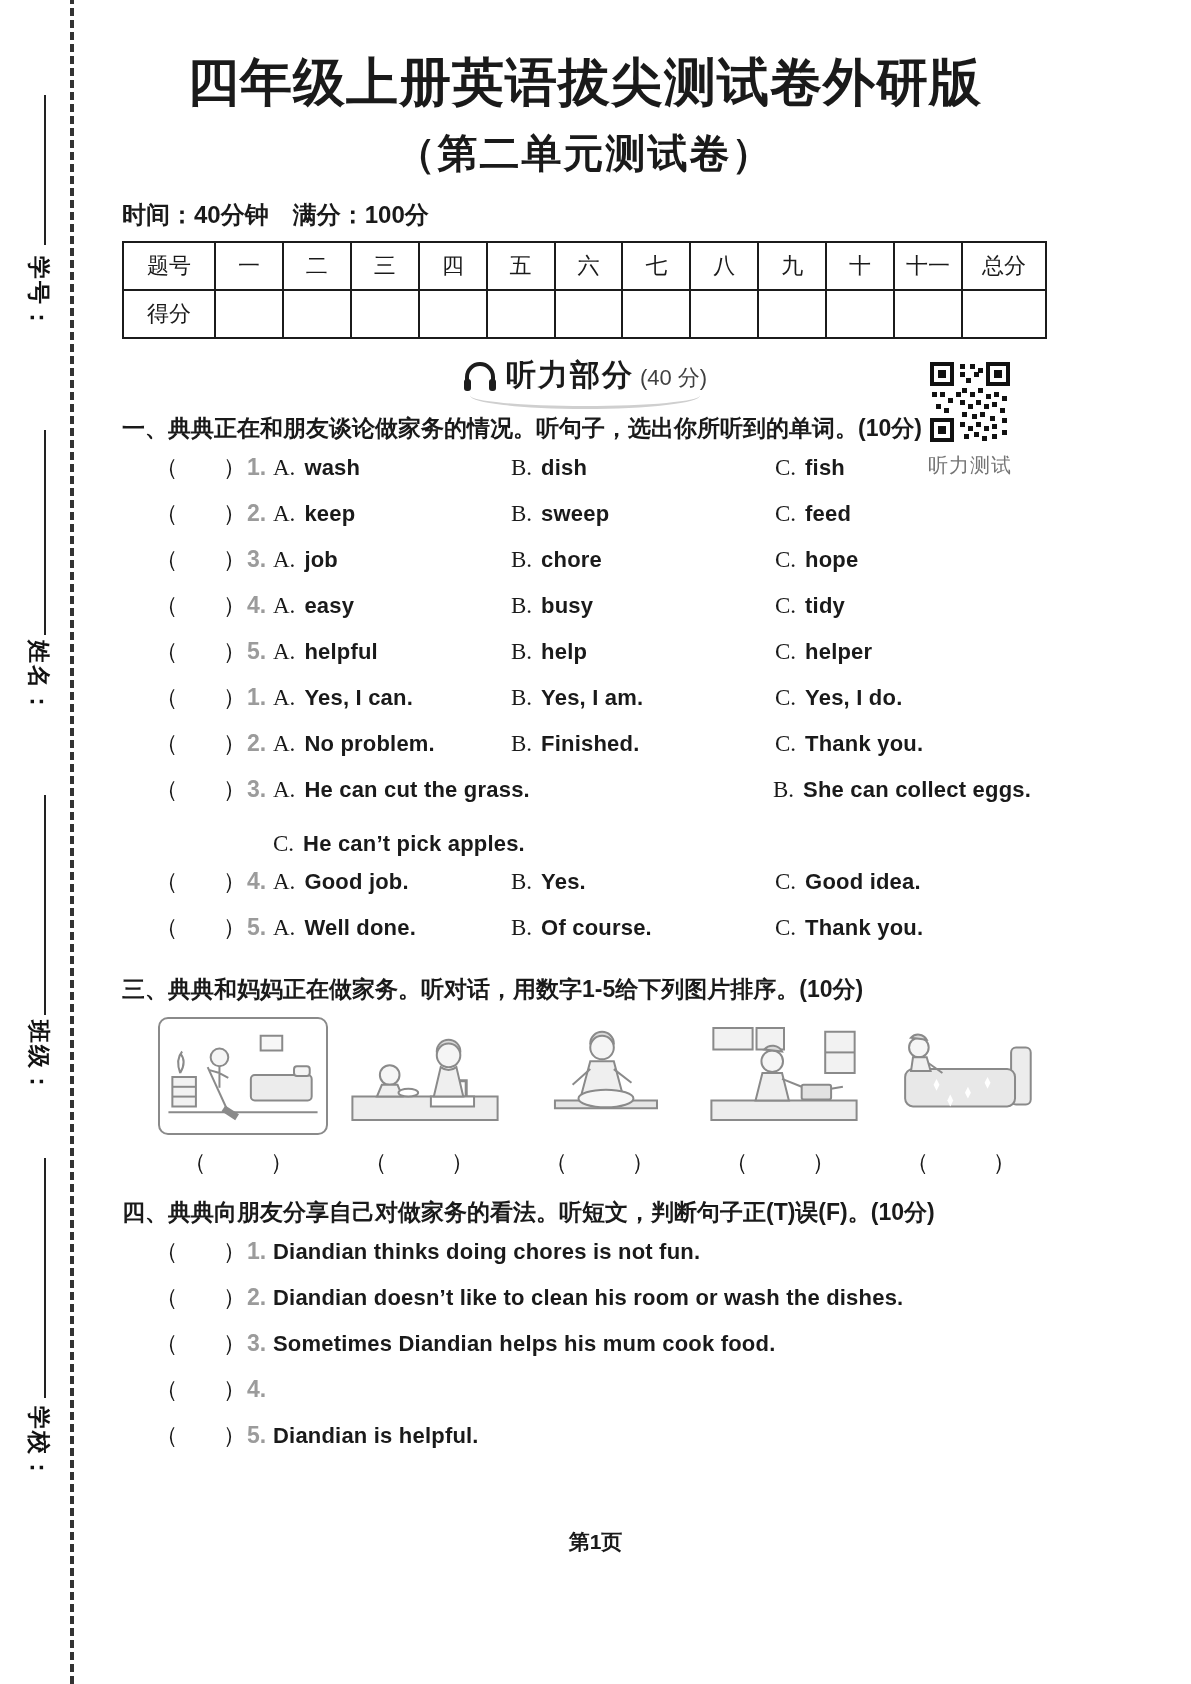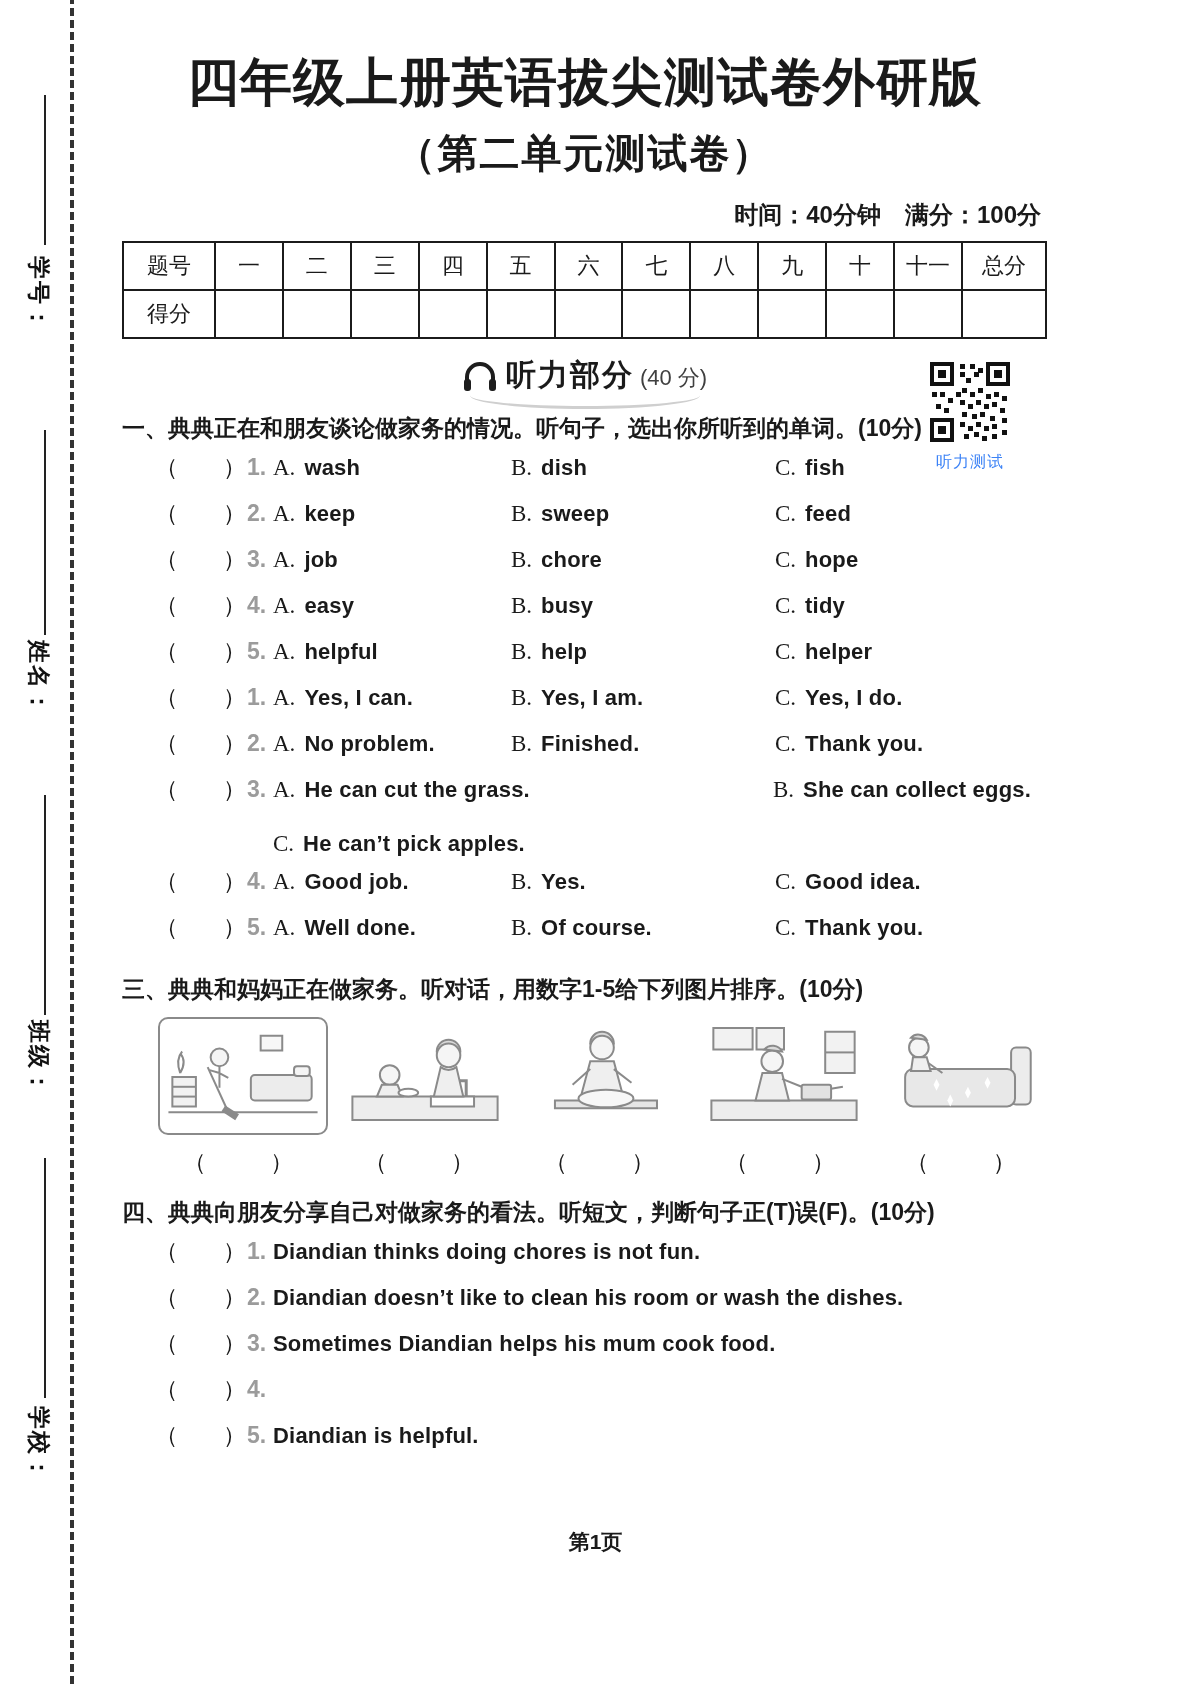--- a/index.html
+++ b/index.html
@@ -19,21 +19,21 @@
     position:absolute; left:-4px; width:84px; text-align:center;
     transform:rotate(90deg); transform-origin:center;
     font-size:23px; font-weight:700; letter-spacing:2px; color:#111;
   }
   .lb1 { top:278px; } .lb2 { top:662px; } .lb3 { top:1042px; } .lb4 { top:1428px; }
 
   
   .main { position:absolute; left:122px; top:12px; width:925px; padding-top:38px; }
   h1.title { margin:0; text-align:center; font-size:52px; line-height:1.25; font-weight:900; letter-spacing:1px; }
   h2.subtitle { margin:12px 0 0; text-align:center; font-size:40px; line-height:1.3; font-weight:800; letter-spacing:2px; }
-  .time-info { margin-top:20px; text-align:right; font-size:24px; font-weight:600; padding-right:6px; height:30px; }
+  .time-info { margin-top:20px; font-size:24px; font-weight:600; padding-right:6px; height:30px; }
 
   table.score { margin-top:12px; width:100%; border-collapse:collapse; table-layout:fixed; }
   table.score td { border:2px solid #1b1b1b; height:44px; text-align:center; font-size:22px; font-weight:400; }
   table.score td.first { width:88px; }
   table.score td.last { width:80px; }
 
   .listen-head { margin-top:16px; text-align:center; position:relative; height:52px; }
   .listen-head .hp { vertical-align:-7px; margin-right:8px; }
   .lh-title { font-size:30px; font-weight:800; letter-spacing:2px; }
   .lh-points { font-size:22px; font-weight:400; color:#404040; margin-left:6px; }
@@ -53,21 +53,21 @@
 
   .img-row { display:flex; gap:14px; padding-left:36px; margin-top:12px; }
   .pic { width:168px; height:114px; display:flex; align-items:center; justify-content:center; background:#fff; }
   .pic.framed { border:2px solid #8a8a8a; border-radius:10px; }
   .ans-row { display:flex; gap:14px; padding-left:36px; margin-top:12px; height:34px; }
   .ans { width:168px; text-align:center; font-size:23px; letter-spacing:6px; }
 
   .footer { position:absolute; left:0; right:0; top:1528px; text-align:center; font-size:21px; font-weight:600; }
 
   .qr-block { position:absolute; left:925px; top:360px; width:90px; text-align:center; }
-  .qr-caption { margin-top:4px; font-size:16px; color:#3b82f6; letter-spacing:1px; }
+  .qr-caption { margin-top:4px; font-size:20px; color:#737373; letter-spacing:1px; }
 
   svg.sketch line, svg.sketch path, svg.sketch rect, svg.sketch circle, svg.sketch ellipse, svg.sketch polyline { vector-effect:non-scaling-stroke; }
 </style>
 </head>
 <body>
 
 <div class="sheet">
 
   <div class="binding-line"></div>
   <div class="vline vl1"></div>

